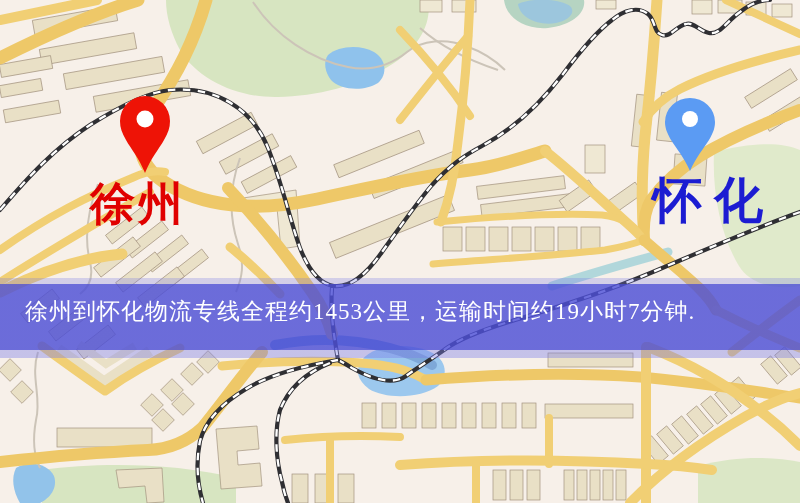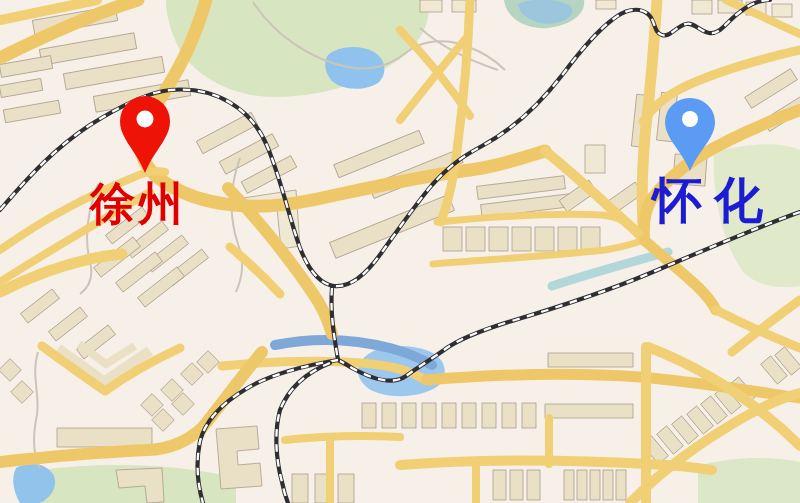--- a/index.html
+++ b/index.html
@@ -229,13 +229,16 @@
     <g>
       <path d="M145,173 C139,158 131,149 126,140 C122,133 120,128 120,121 A25,25 0 1 1 170,121 C170,128 168,133 164,140 C159,149 151,158 145,173 Z" fill="#ee1306"></path>
       <circle cx="145" cy="119" r="8.5" fill="#ffffff"></circle>
     </g>
     <g>
       <path d="M690,171 C684,157 676,148 671,140 C667,133 665,128 665,122 A25,24 0 1 1 715,122 C715,128 713,133 709,140 C704,148 696,157 690,171 Z" fill="#5b9bf3"></path>
       <circle cx="690" cy="119" r="8" fill="#ffffff"></circle>
     </g>
   </svg>
 
+  <div class="banner">
+    <span class="banner-text">徐州到怀化物流专线全程约1453公里，运输时间约19小时7分钟.</span>
+  </div>
 </div>
 
 </body></html>

